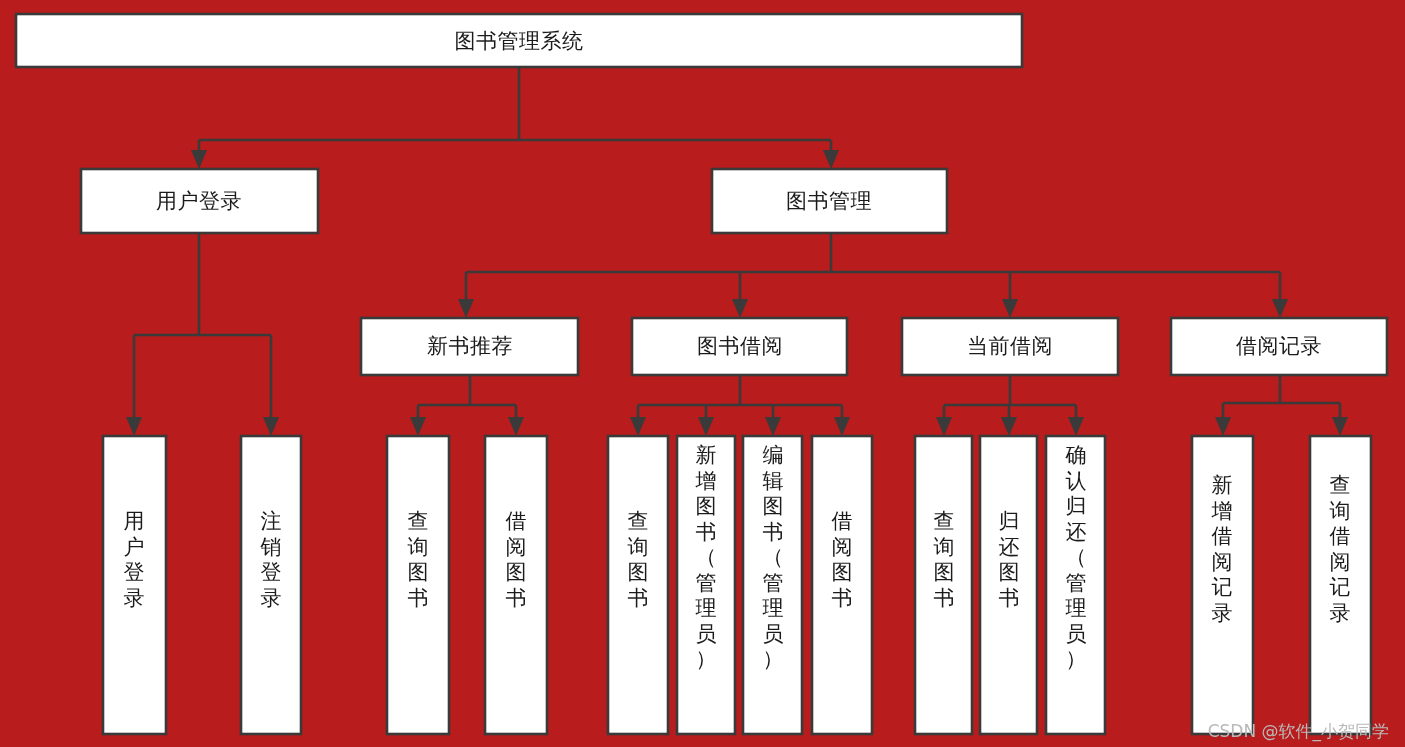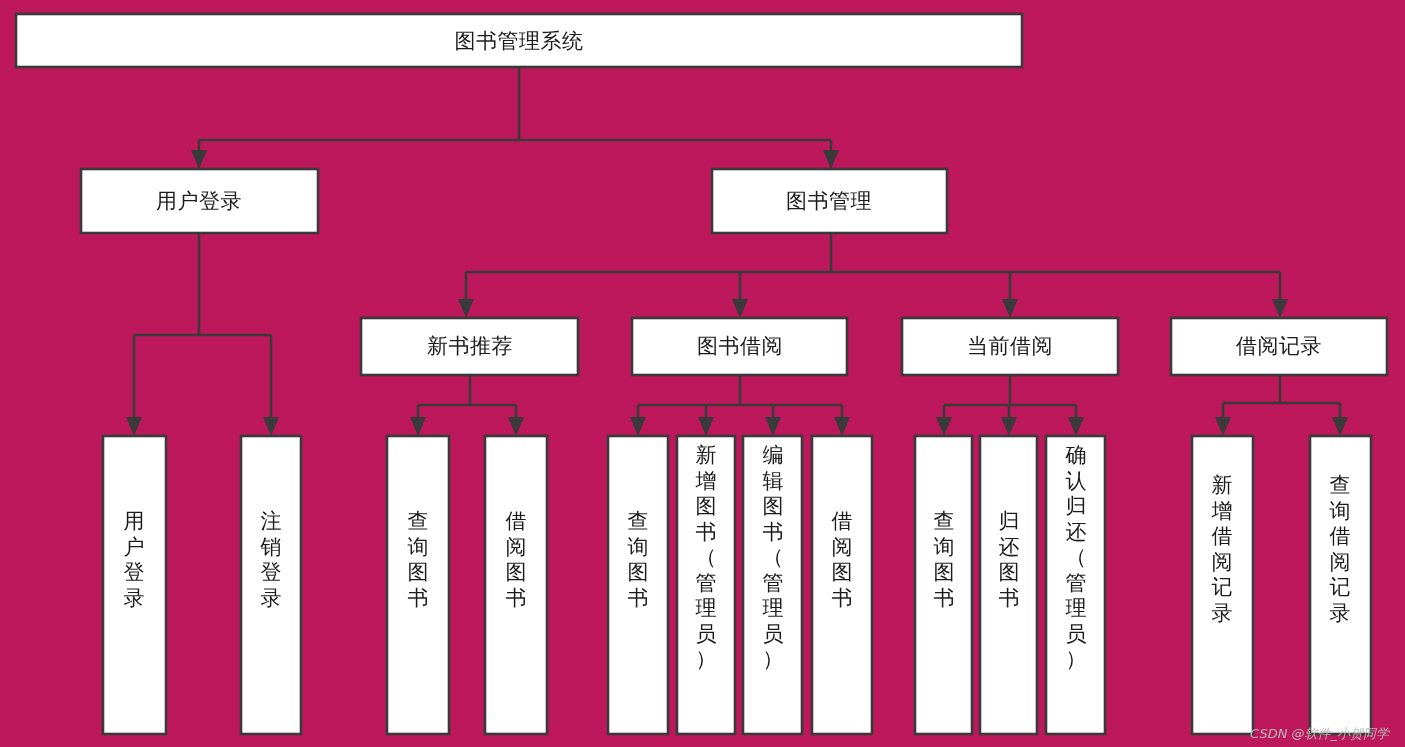--- a/index.html
+++ b/index.html
@@ -11,21 +11,21 @@
   body {
     width: 1405px;
     height: 747px;
     font-family: "DejaVu Sans", "Liberation Sans", sans-serif;
     overflow: hidden;
   }
   #diagram-root {
     position: relative;
     width: 1405px;
     height: 747px;
-    background: #be185d;
+    background: #b91c1c;
   }
   svg.diagram-canvas {
     position: absolute;
     top: 0;
     left: 0;
     width: 1405px;
     height: 747px;
     display: block;
   }
   .node-box {
@@ -56,25 +56,24 @@
     font-size: 21px;
     fill: #1b1b1b;
     text-anchor: middle;
     letter-spacing: 0;
   }
   .watermark {
     position: absolute;
     right: 16px;
     bottom: 4px;
     font-family: "DejaVu Sans", "Liberation Sans", sans-serif;
-    font-size: 13px;
+    font-size: 17px;
     color: #b9b9b9;
     white-space: nowrap;
     user-select: none;
-    font-style: italic;
   }
 </style>
 </head>
 <body>
 
 <div id="diagram-root">
 
   <svg class="diagram-canvas" viewBox="0 0 1405 747" xmlns="http://www.w3.org/2000/svg">
 
     <g>

